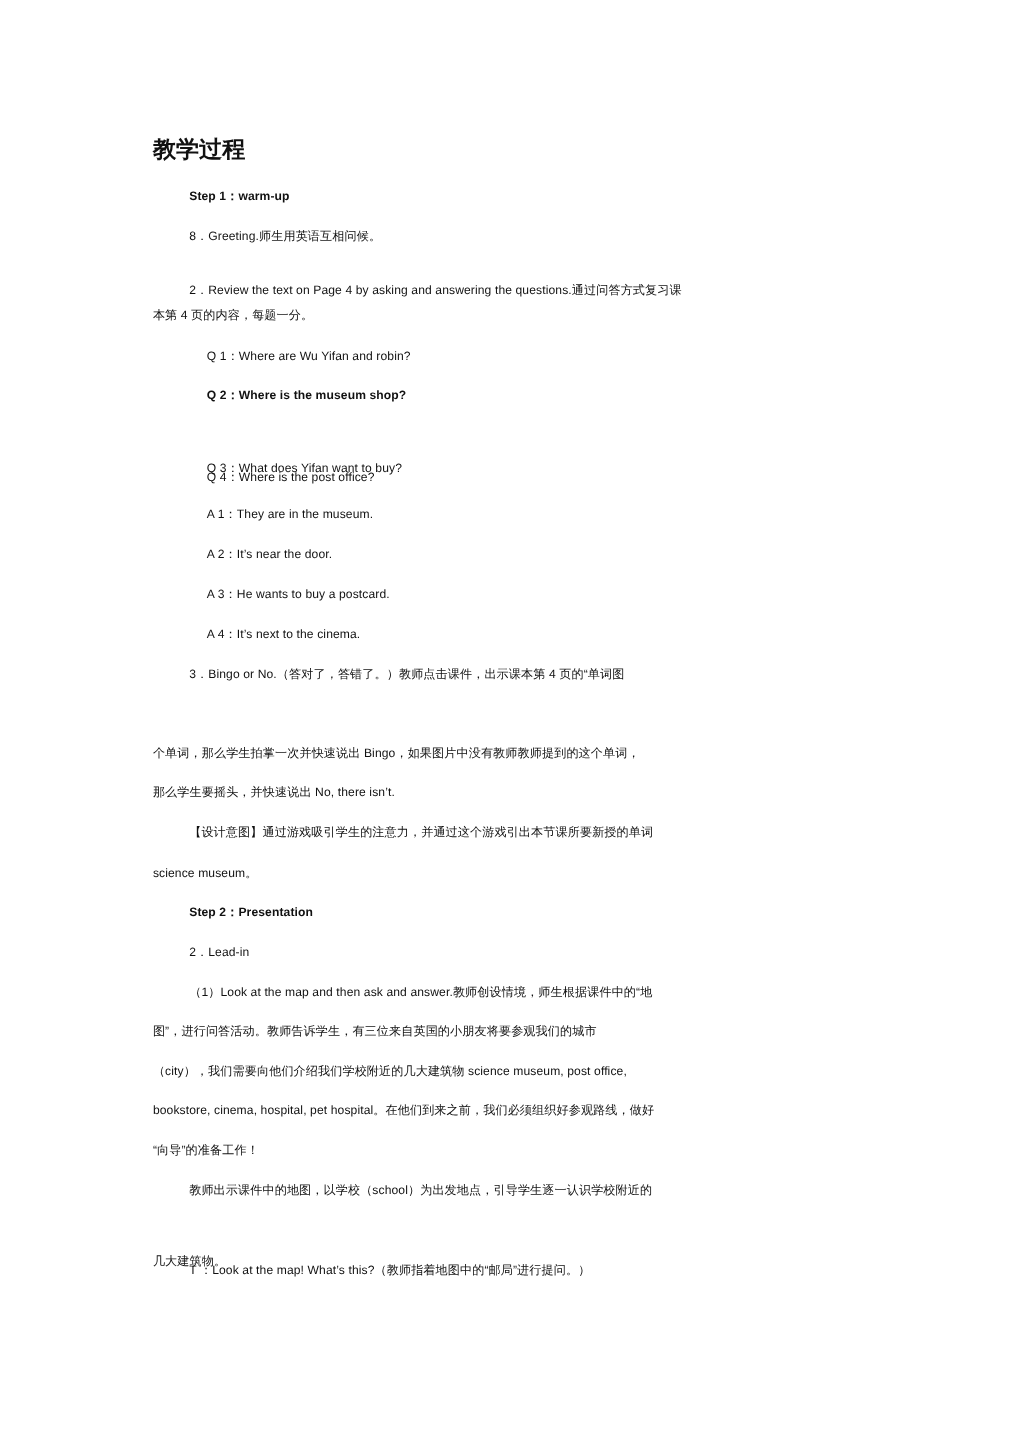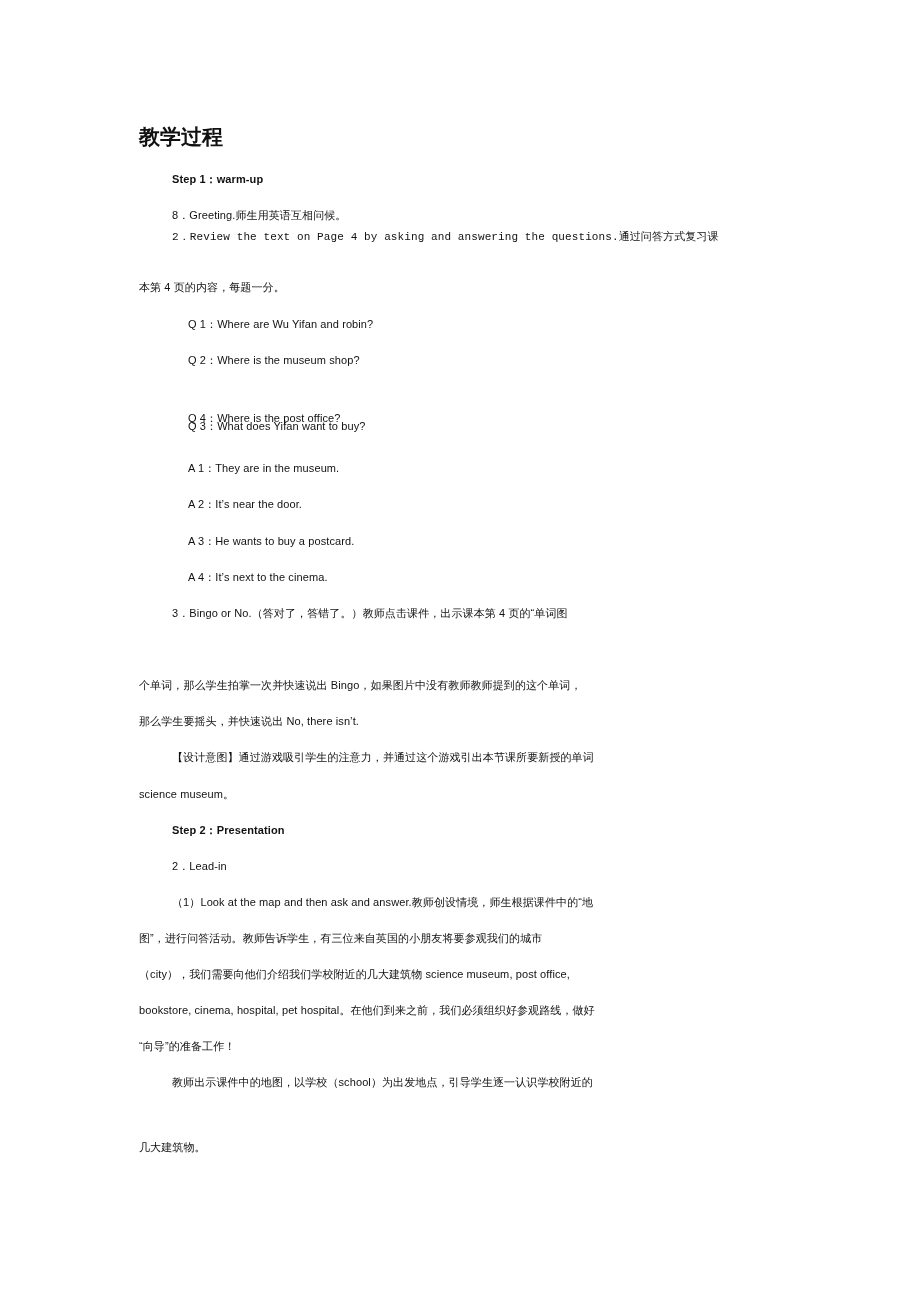--- a/index.html
+++ b/index.html
@@ -43,27 +43,27 @@
     .bold { font-weight: bold; }
   </style>
 </head>
 <body>
 
 <div class="page">
   <div class="title">教学过程</div>
 
   <div class="line indent1 bold" style="top:170px;">Step 1：warm-up</div>
   <div class="line indent1" style="top:206px;">8．Greeting.师生用英语互相问候。</div>
-  <div class="line indent1" style="top:228px;font-family:Liberation Mono, monospace;">2．Review the text on Page 4 by asking and answering the questions.通过问答方式复习课</div>
+  <div class="line indent1" style="top:255px;">2．Review the text on Page 4 by asking and answering the questions.通过问答方式复习课</div>
   <div class="line" style="top:278px;">本第 4 页的内容，每题一分。</div>
 
   <div class="line indent2" style="top:315px;">Q 1：Where are Wu Yifan and robin?</div>
-  <div class="line indent2" style="top:351px;">Q 2：Where is the museum shop?</div>
+  <div class="line indent2" style="top:351px;font-weight:bold;">Q 2：Where is the museum shop?</div>
   <div class="line indent2" style="top:387px;margin-top:30px;">Q 3：What does Yifan want to buy?</div>
-  <div class="line indent2" style="top:409px;">Q 4：Where is the post office?</div>
+  <div class="line indent2" style="top:425px;">Q 4：Where is the post office?</div>
   <div class="line indent2" style="top:459px;">A 1：They are in the museum.</div>
   <div class="line indent2" style="top:495px;">A 2：It’s near the door.</div>
   <div class="line indent2" style="top:532px;">A 3：He wants to buy a postcard.</div>
   <div class="line indent2" style="top:568px;">A 4：It’s next to the cinema.</div>
 
   <div class="line indent1" style="top:604px;">3．Bingo or No.（答对了，答错了。）教师点击课件，出示课本第 4 页的“单词图</div>
   <div class="line" style="top:676px;">个单词，那么学生拍掌一次并快速说出 Bingo，如果图片中没有教师教师提到的这个单词，</div>
   <div class="line" style="top:712px;">那么学生要摇头，并快速说出 No, there isn’t.</div>
 
   <div class="line indent1" style="top:748px;">【设计意图】通过游戏吸引学生的注意力，并通过这个游戏引出本节课所要新授的单词</div>
@@ -74,13 +74,14 @@
 
   <div class="line indent1" style="top:893px;">（1）Look at the map and then ask and answer.教师创设情境，师生根据课件中的“地</div>
   <div class="line" style="top:929px;">图”，进行问答活动。教师告诉学生，有三位来自英国的小朋友将要参观我们的城市</div>
   <div class="line" style="top:965px;">（city），我们需要向他们介绍我们学校附近的几大建筑物 science museum, post office,</div>
   <div class="line" style="top:1001px;">bookstore, cinema, hospital, pet hospital。在他们到来之前，我们必须组织好参观路线，做好</div>
   <div class="line" style="top:1037px;">“向导”的准备工作！</div>
 
   <div class="line indent1" style="top:1073px;">教师出示课件中的地图，以学校（school）为出发地点，引导学生逐一认识学校附近的</div>
   <div class="line" style="top:1138px;">几大建筑物。</div>
 
+  <div class="line indent1" style="top:1146px;">T ：Look at the map! What’s this?（教师指着地图中的“邮局”进行提问。）</div>
 </div>
 
 </body></html>

